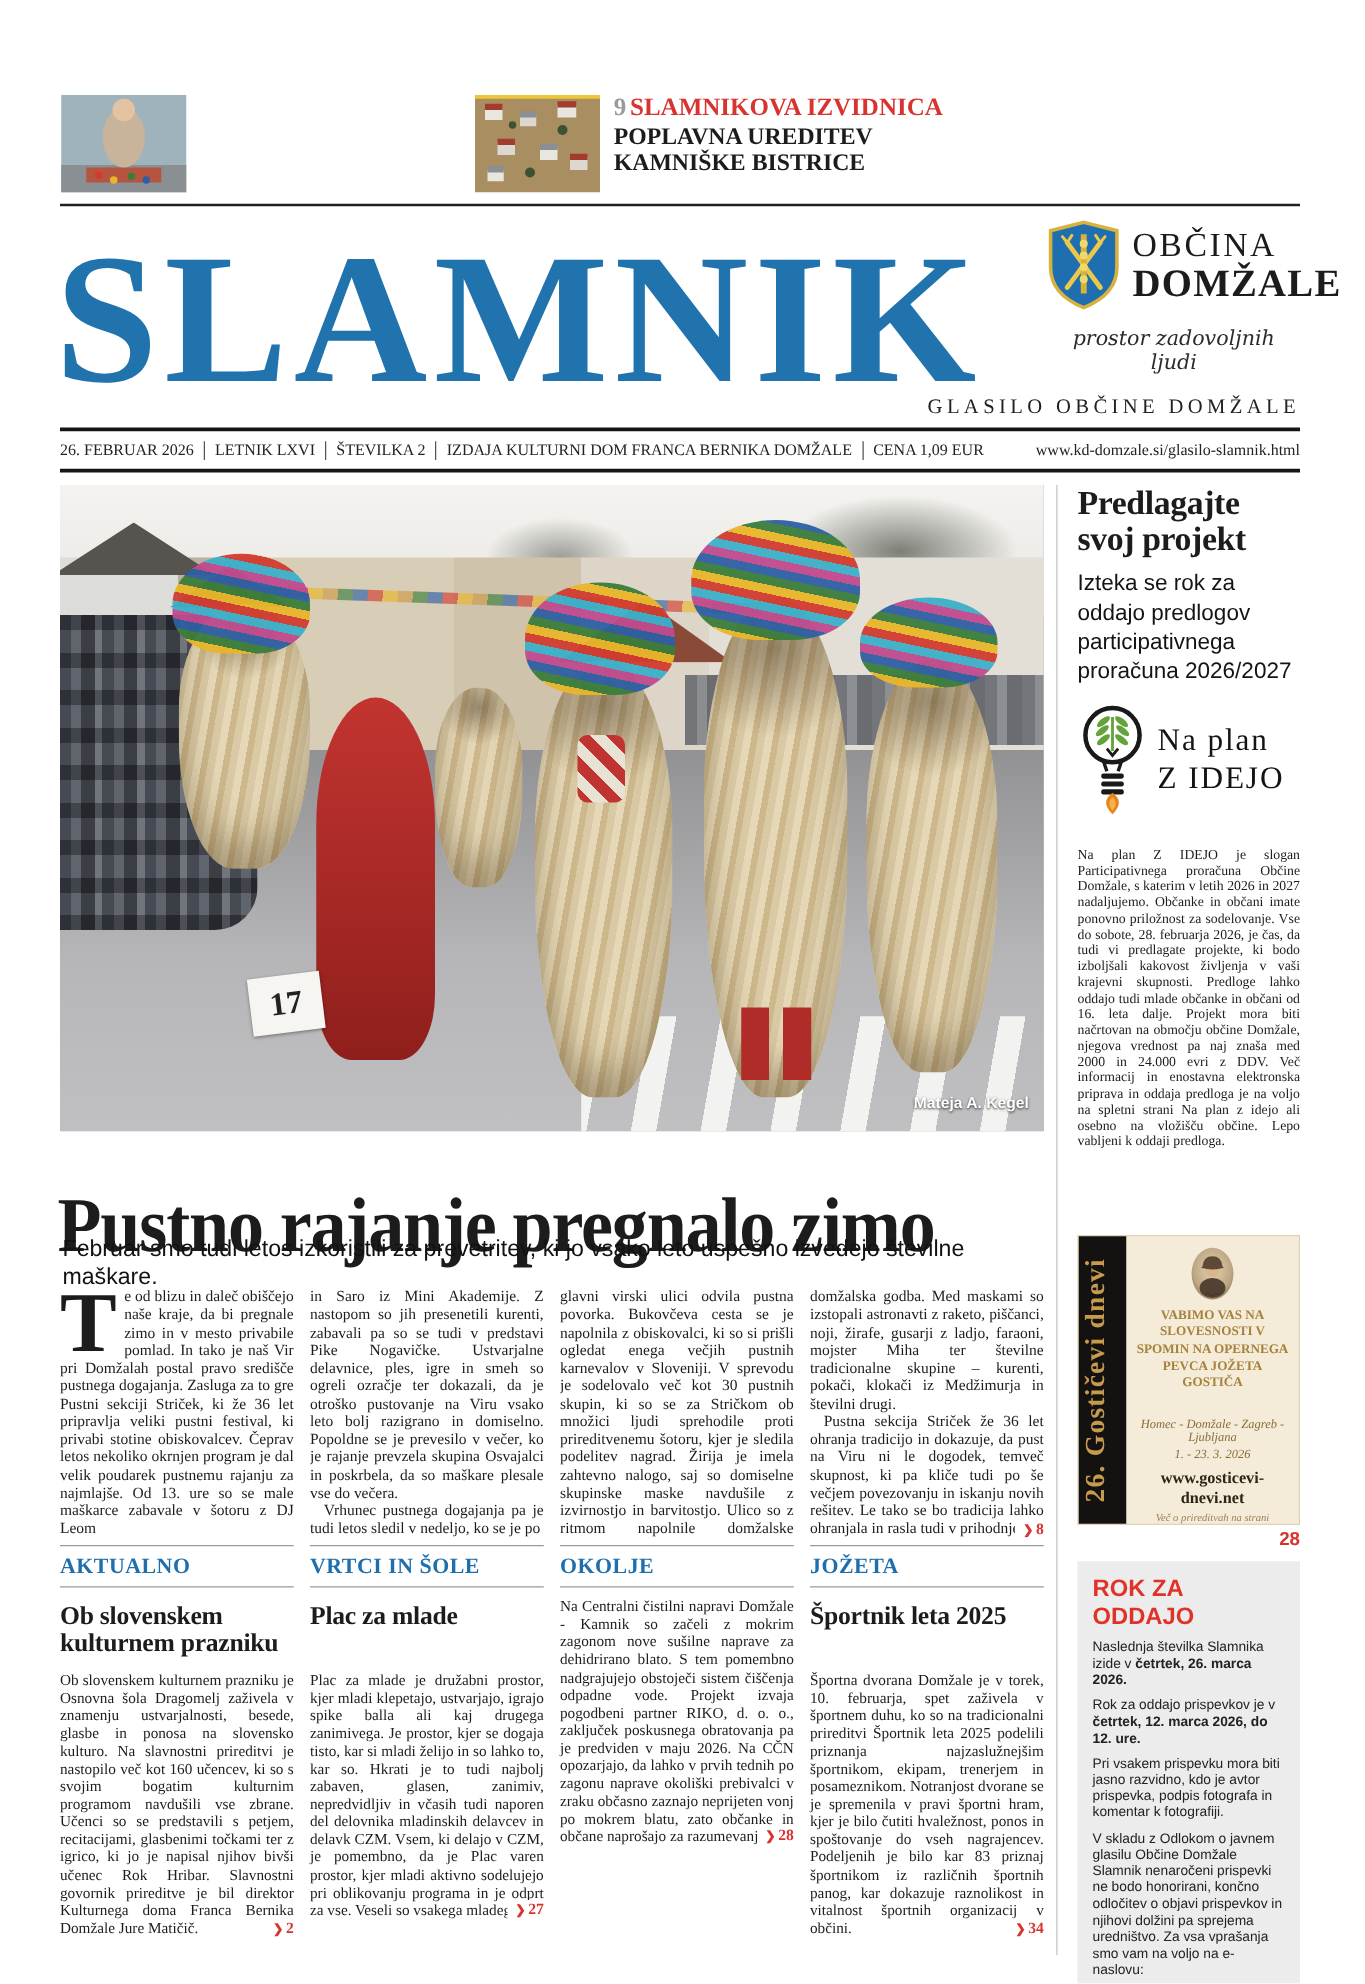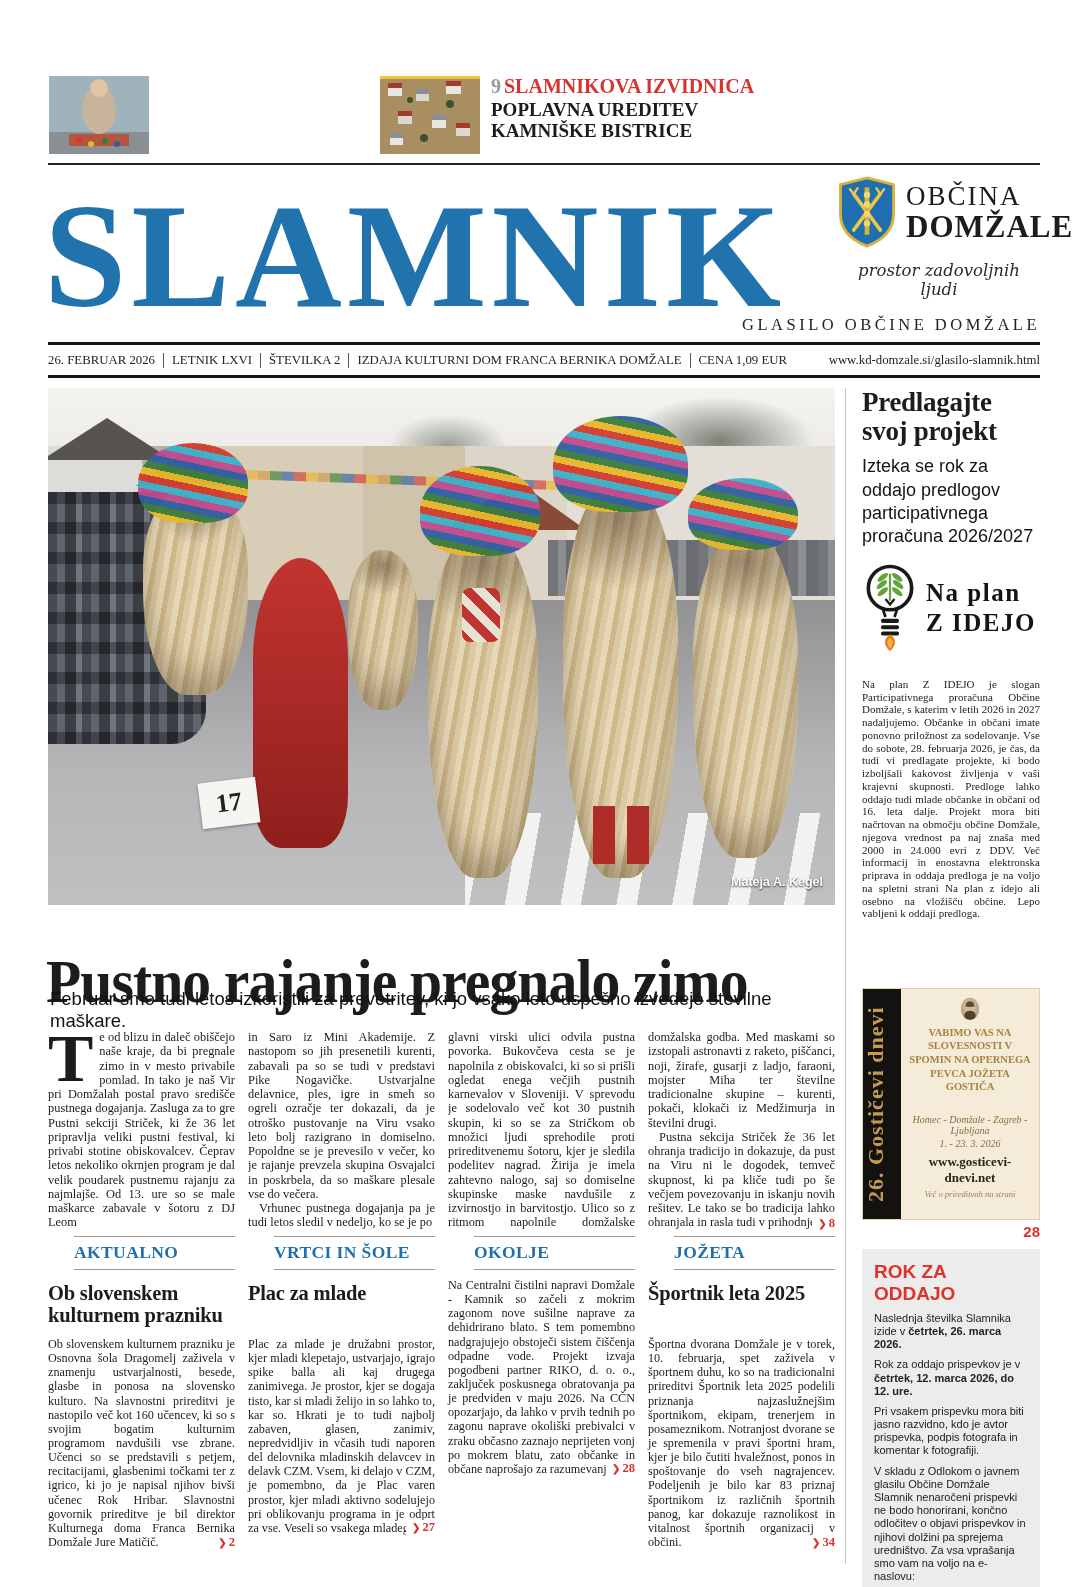--- a/index.html
+++ b/index.html
@@ -99,31 +99,31 @@
     font-size:12.5px; font-weight:bold; text-shadow:0 1px 2px rgba(0,0,0,.8); }
 
   
   .sidebar { position:absolute; left:845px; top:388px; width:195px; height:1176px;
     border-left:1px solid #c4c4c4; padding-left:16px; }
   .sb-title { font-size:27px; font-weight:bold; line-height:1.06; letter-spacing:-.3px; }
   .sb-standfirst { font-family:"Liberation Sans", sans-serif; font-size:18px; line-height:1.3;
     margin-top:10px; color:#141414; }
   .sb-logo { display:flex; align-items:center; gap:8px; margin-top:13px; }
   .bulb { width:56px; height:92px; flex:none; }
-  .sb-logo-text { font-size:25px; letter-spacing:1.5px; line-height:1.18; color:#141414;font-weight:bold; }
+  .sb-logo-text { font-size:25px; letter-spacing:1.5px; line-height:1.18; color:#141414; }
   .sb-body { margin-top:24px; font-size:11px; line-height:1.16; text-align:justify;
     height:298px; overflow:hidden; hyphens:auto; }
 
   .ad { margin-top:12px; height:232px; display:flex; background:#f4ebd9;
     border:1px solid #e0d3b5; cursor:pointer; }
   .ad-strip { width:38px; background:#141210; color:#c79b4e; writing-mode:vertical-rl;
     transform:rotate(180deg); text-align:center; font-size:22px; font-weight:bold;
     letter-spacing:1px; padding:4px 0; }
   .ad-main { flex:1; display:flex; flex-direction:column; align-items:center;
-    padding:8px 5px 20px; text-align:center; }
+    padding:8px 5px 0; text-align:center; }
   .portrait { width:80px; height:95px; }
   .ad-invite { margin-top:5px; font-size:10.5px; font-weight:bold; color:#a6823c; line-height:1.3; }
   .ad-loc { margin-top:20px; font-size:10px; font-style:italic; color:#8a6d3a; }
   .ad-dates { margin-top:2px; font-size:10px; font-style:italic; color:#8a6d3a; }
   .ad-site { margin-top:5px; font-size:13px; font-weight:bold; color:#2e2417; }
   .ad-note { margin-top:3px; font-size:8.5px; font-style:italic; color:#9a8258; }
   .ad-ref { text-align:right; color:#d8342f; font-weight:bold; font-size:15px; margin-top:3px;
     font-family:"Liberation Sans", sans-serif; }
 
   .rok { margin-top:9px; background:#ececec; padding:12px 12px 10px; height:338px;
@@ -145,21 +145,21 @@
   .bcol p.cont { text-indent:11px; }
   .dropcap { float:left; font-size:68px; line-height:.78; font-weight:bold; padding:2px 6px 0 0; }
   .pageref { position:absolute; right:0; bottom:0; color:#d8342f; font-weight:bold;
     font-size:12.5px; background:#fff; padding-left:6px; cursor:pointer; }
   .pageref .arr { font-size:10px; margin-right:2px; }
 
   
   .sections { position:absolute; left:48px; top:1236px; width:787px; height:330px;
     display:flex; gap:13px; }
   .sec { flex:1; position:relative; }
-  .sec-head { border-top:1px solid #9a9a9a; border-bottom:1px solid #9a9a9a; padding:5px 0 6px;margin-left:26px; }
+  .sec-head { border-top:1px solid #9a9a9a; border-bottom:1px solid #9a9a9a; padding:5px 0 6px; }
   .sec-label { color:#1f6fad; font-size:17.5px; font-weight:bold; letter-spacing:.4px; cursor:pointer; }
   .sec-title { font-size:20.5px; font-weight:bold; line-height:1.07; margin-top:13px;
     min-height:46px; letter-spacing:-.2px; }
   .sec-body { margin-top:8px; font-size:12.2px; line-height:1.16; text-align:justify;
     position:relative; hyphens:auto; }
 </style>
 </head>
 <body>
 
 <div class="page">

